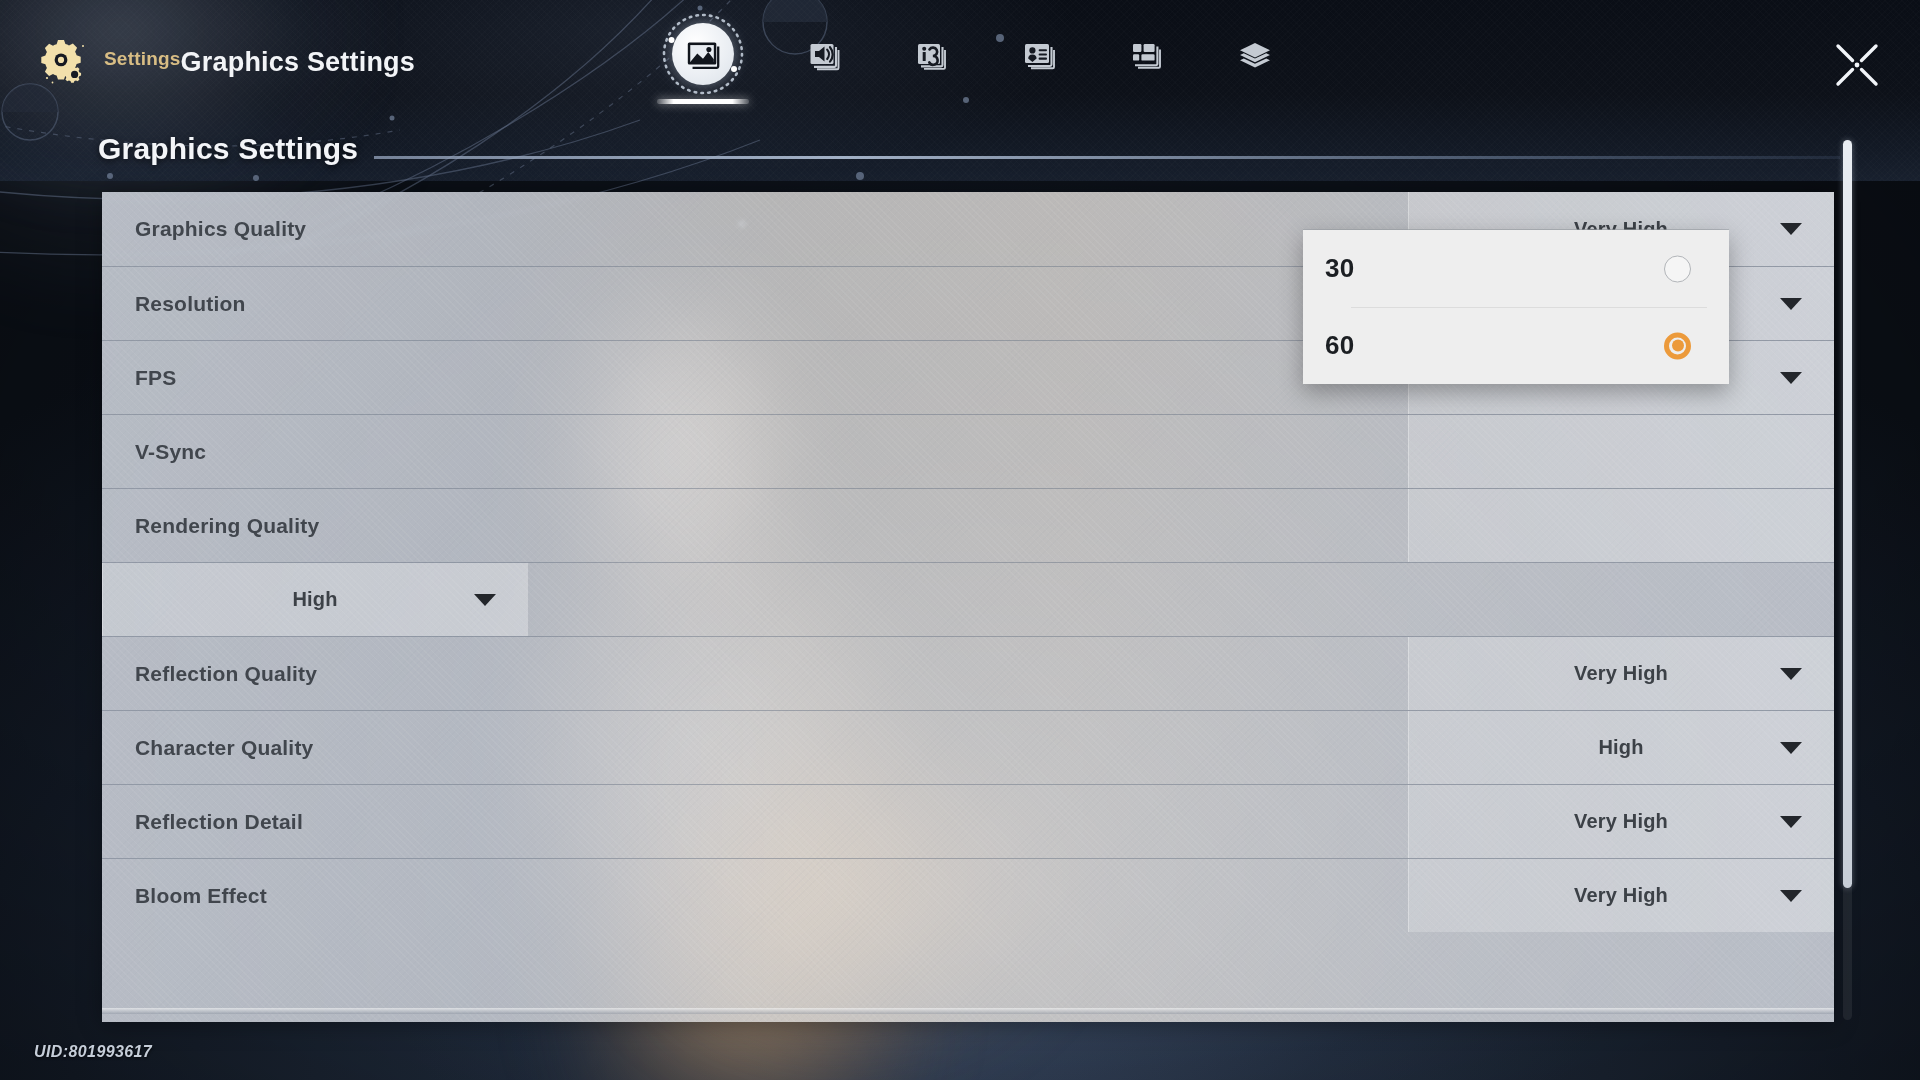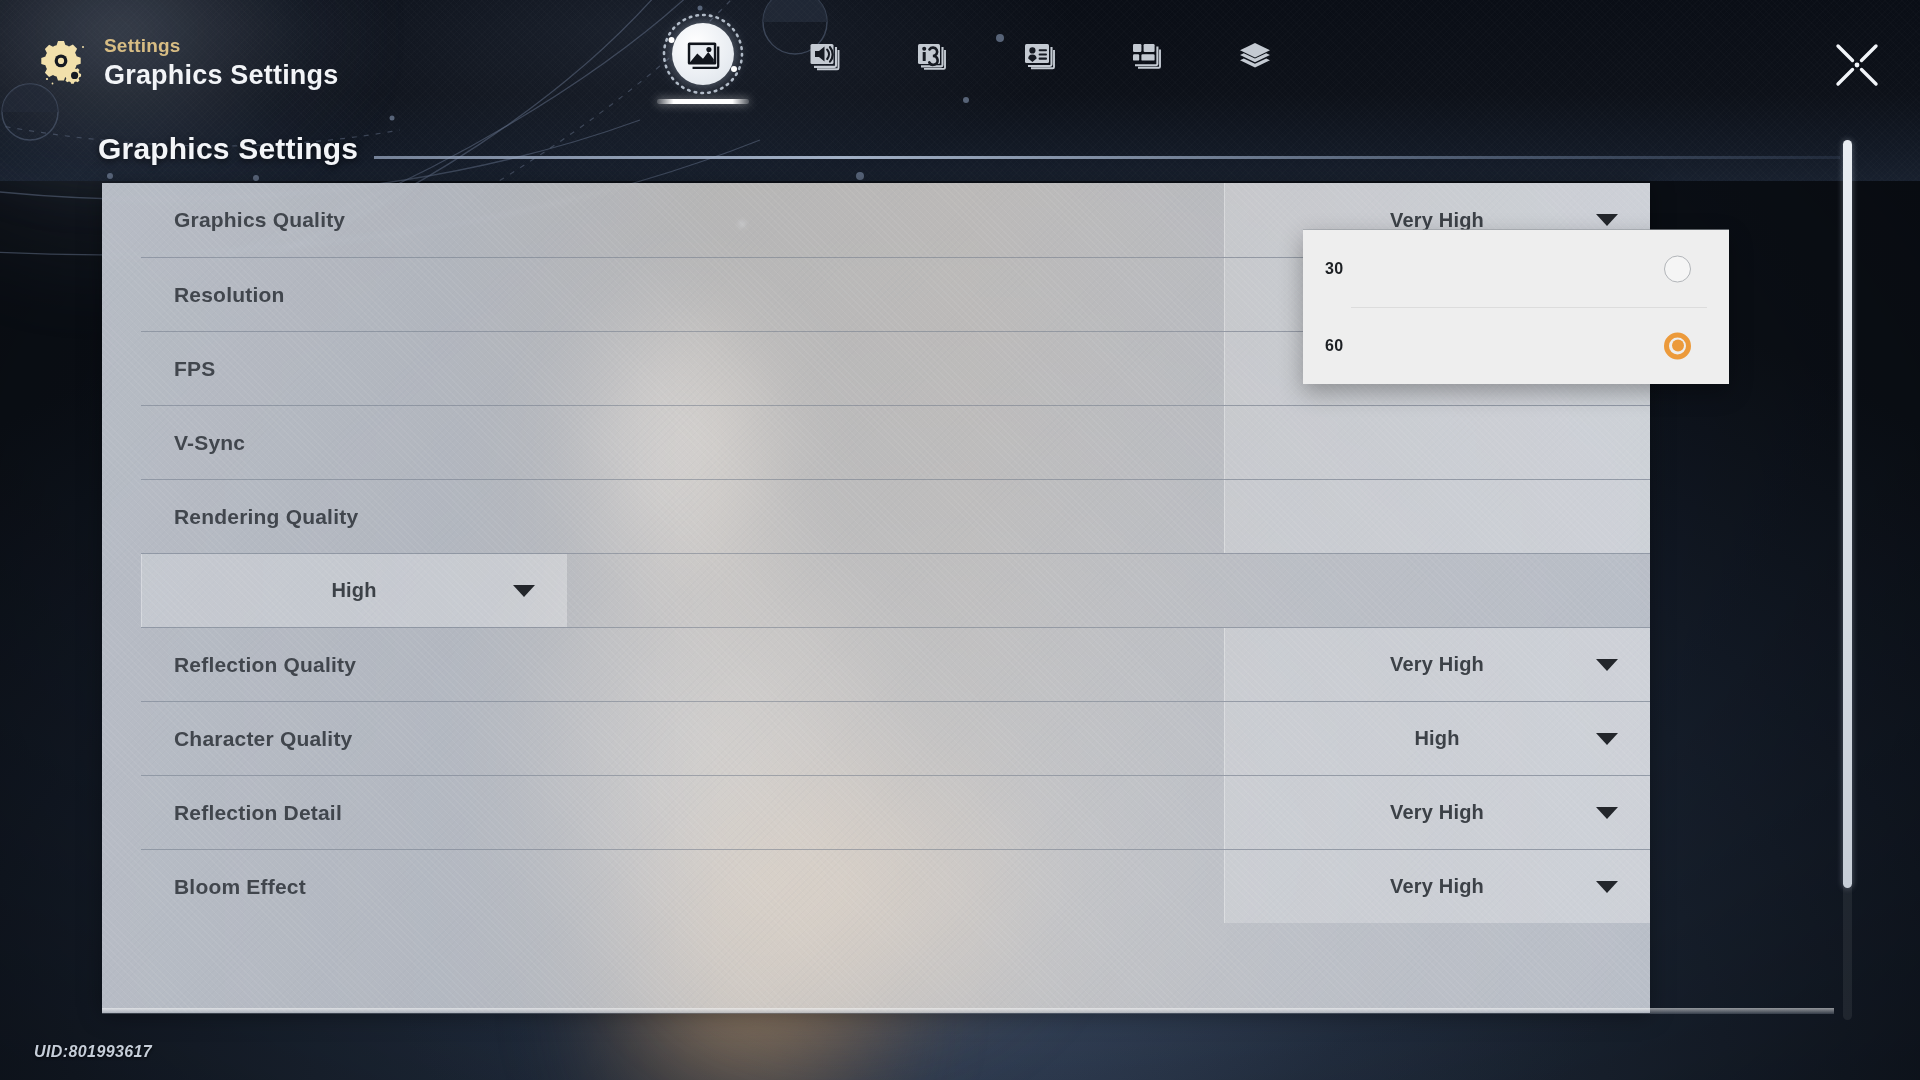--- a/index.html
+++ b/index.html
@@ -60,21 +60,21 @@
   .hdr-glow-left{
     position:absolute; left:-140px; top:-150px; width:520px; height:360px;
     background:radial-gradient(ellipse at 50% 50%, rgba(190,205,230,.26) 0%, rgba(110,130,165,.08) 52%, rgba(0,0,0,0) 76%);
     filter:blur(18px); pointer-events:none;
   }
   .deco-svg{ position:absolute; left:0; top:0; width:1100px; height:260px; pointer-events:none; }
 
   
   .brand { position:absolute; left:38px; top:36px; display:flex; align-items:center; gap:14px; z-index:6; }
   .gear-wrap { width:52px; height:52px; position:relative; }
-  .brand-text { display:flex; flex-direction:column; justify-content:center; line-height:1; }
+  .brand-text { display:flex; flex-direction:row; justify-content:center; line-height:1; }
   .brand-sub { font-size:19px; color:#d8bd84; font-weight:700; letter-spacing:.2px; margin-bottom:7px; }
   .brand-title { font-size:27px; color:#f2f4f7; font-weight:700; letter-spacing:.2px; }
 
   
   .tabbar { position:absolute; left:660px; top:18px; display:flex; align-items:center; gap:46px; z-index:6; }
   .tab { position:relative; width:62px; height:72px; display:flex; align-items:center; justify-content:center; cursor:pointer; }
   .tab .glyph { width:40px; height:40px; display:block; }
   .tab.active { width:86px; }
   .tab.active .sel-disc {
     position:absolute; left:50%; top:50%; transform:translate(-50%,-50%);
@@ -98,32 +98,31 @@
   .close-btn { position:absolute; right:34px; top:36px; width:58px; height:58px; cursor:pointer; z-index:8; }
 
   
   .section-head { position:absolute; left:98px; top:134px; width:1742px; display:flex; align-items:flex-end; gap:16px; z-index:5; }
   .section-title { font-size:30px; font-weight:700; color:#f3f5f8; letter-spacing:.2px; line-height:1; text-shadow:0 2px 6px rgba(0,0,0,.6); }
   .section-rule { flex:1; height:3px; margin-bottom:5px;
     background:linear-gradient(90deg, rgba(150,165,190,.75) 0%, rgba(175,190,212,.92) 32%, rgba(120,140,170,.5) 78%, rgba(90,110,145,.18) 100%); }
 
   
   .panel {
-    position:absolute; left:102px; top:183px; width:1548px; height:830px;
+    position:absolute; left:102px; top:192px; width:1732px; height:830px;
     z-index:4; overflow:hidden;
     background:linear-gradient(90deg,
         rgba(196,201,210,.93) 0%,
         rgba(205,209,217,.86) 22%,
         rgba(226,224,222,.80) 40%,
         rgba(232,228,224,.80) 56%,
         rgba(214,216,221,.86) 76%,
         rgba(200,205,214,.92) 100%);
     backdrop-filter:blur(2px);
     box-shadow:0 2px 22px rgba(0,0,0,.35);
-    padding-left:39px;
   }
   .panel::after{
     content:""; position:absolute; inset:0; pointer-events:none;
     background-image:
       repeating-linear-gradient(45deg, rgba(255,255,255,.05) 0 1px, rgba(0,0,0,0) 1px 5px),
       repeating-linear-gradient(-45deg, rgba(120,130,145,.035) 0 1px, rgba(0,0,0,0) 1px 5px);
   }
   .panel-bottom-edge{
     position:absolute; left:102px; top:1008px; width:1732px; height:6px; z-index:5;
     background:linear-gradient(180deg, rgba(255,255,255,.55), rgba(120,130,145,.35));
@@ -154,21 +153,21 @@
     background:#eeeeee;
     box-shadow:0 8px 22px rgba(0,0,0,.30), 0 -1px 0 rgba(160,165,172,.6);
   }
   .dd-item {
     position:relative; height:77px; display:flex; align-items:center;
     padding:0 0 0 22px; cursor:pointer;
   }
   .dd-item + .dd-item::before{
     content:""; position:absolute; left:48px; right:22px; top:0; height:1px; background:#dcdcdc;
   }
-  .dd-label { font-size:16px; font-weight:700; color:#1c1f23; letter-spacing:.3px; }
+  .dd-label { font-size:26px; font-weight:700; color:#1c1f23; letter-spacing:.3px; }
   .dd-radio {
     position:absolute; right:38px; top:50%; transform:translateY(-50%);
     width:27px; height:27px; border-radius:50%;
     border:1.6px solid #b2b5b9; background:#f5f5f5; box-sizing:border-box;
   }
   .dd-item.selected .dd-radio {
     border:5px solid #ec9a3b; background:#eeeeee;
   }
   .dd-item.selected .dd-radio::after{
     content:""; position:absolute; left:50%; top:50%; transform:translate(-50%,-50%);

